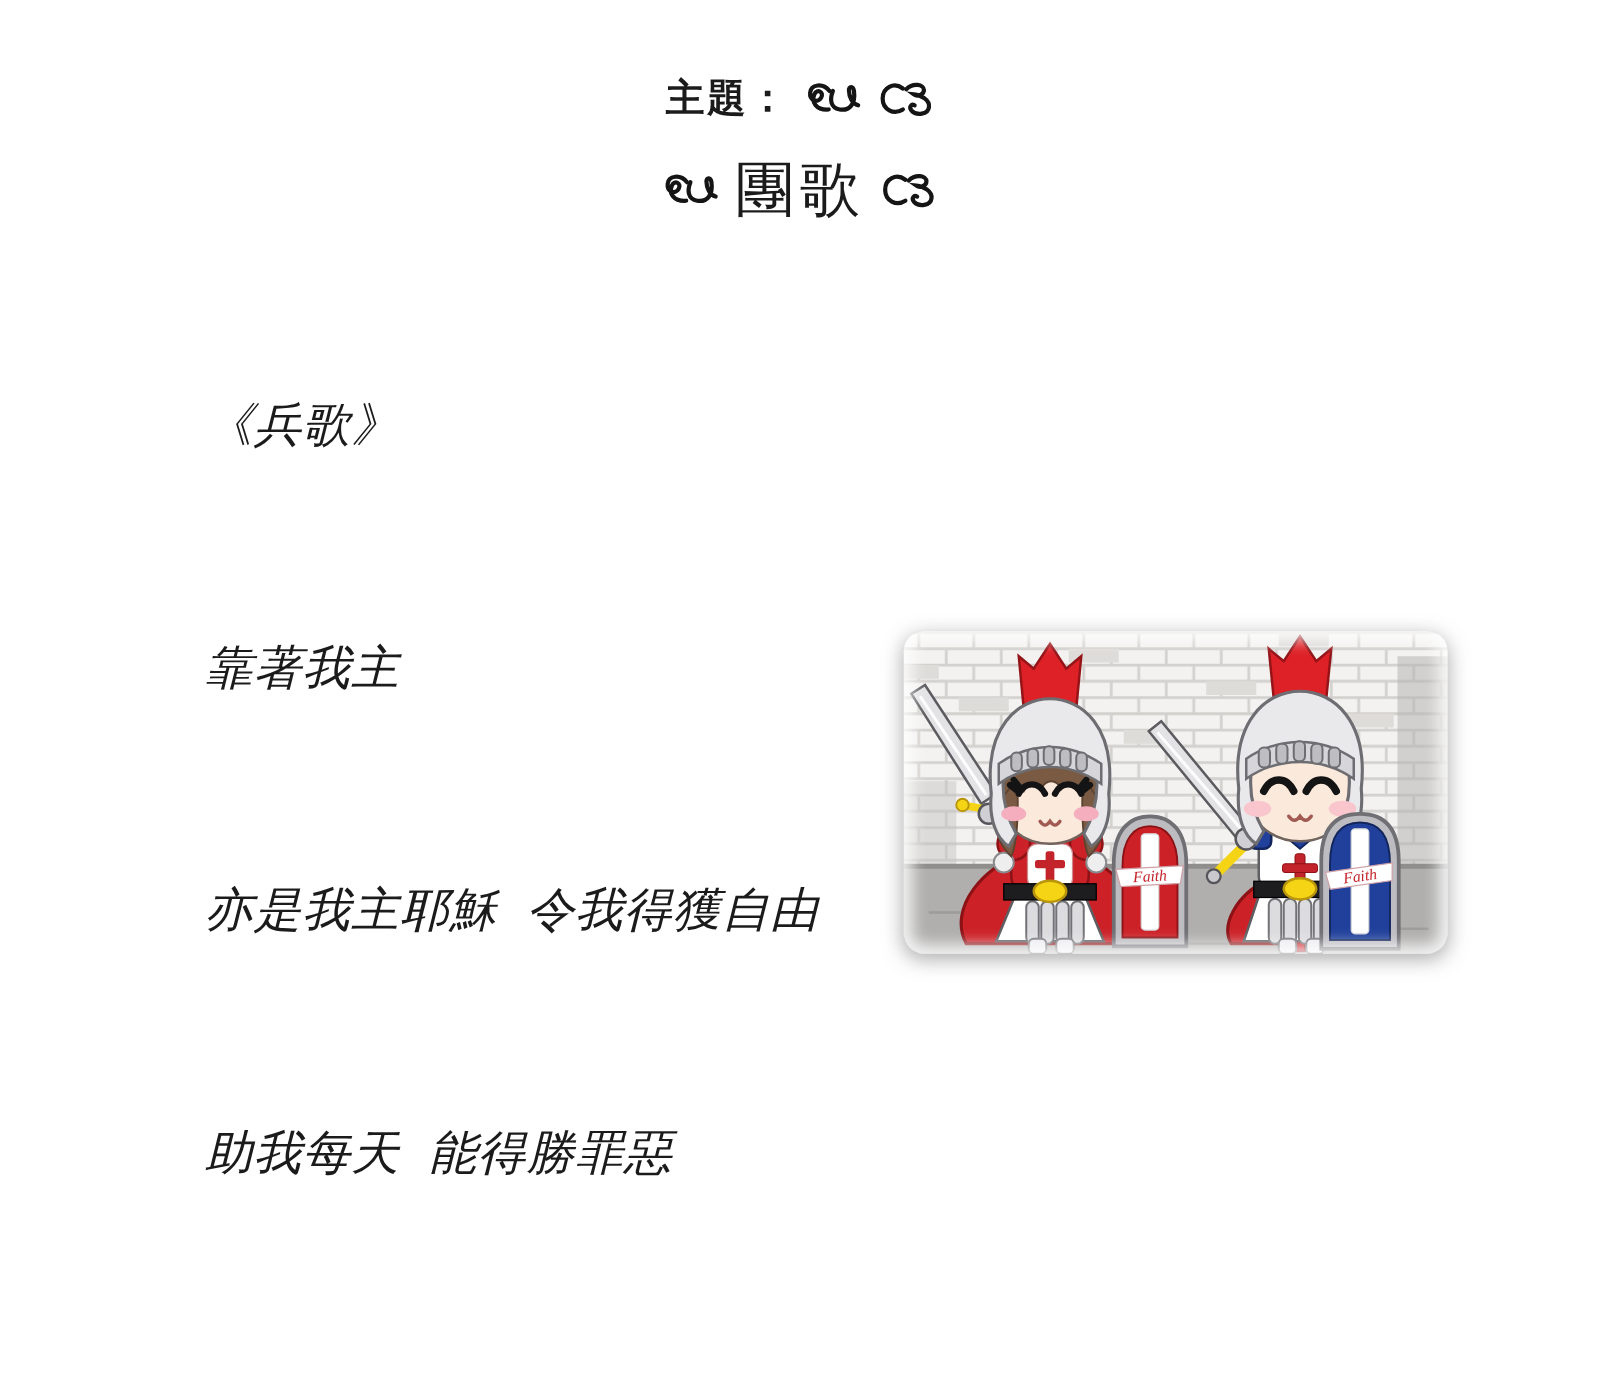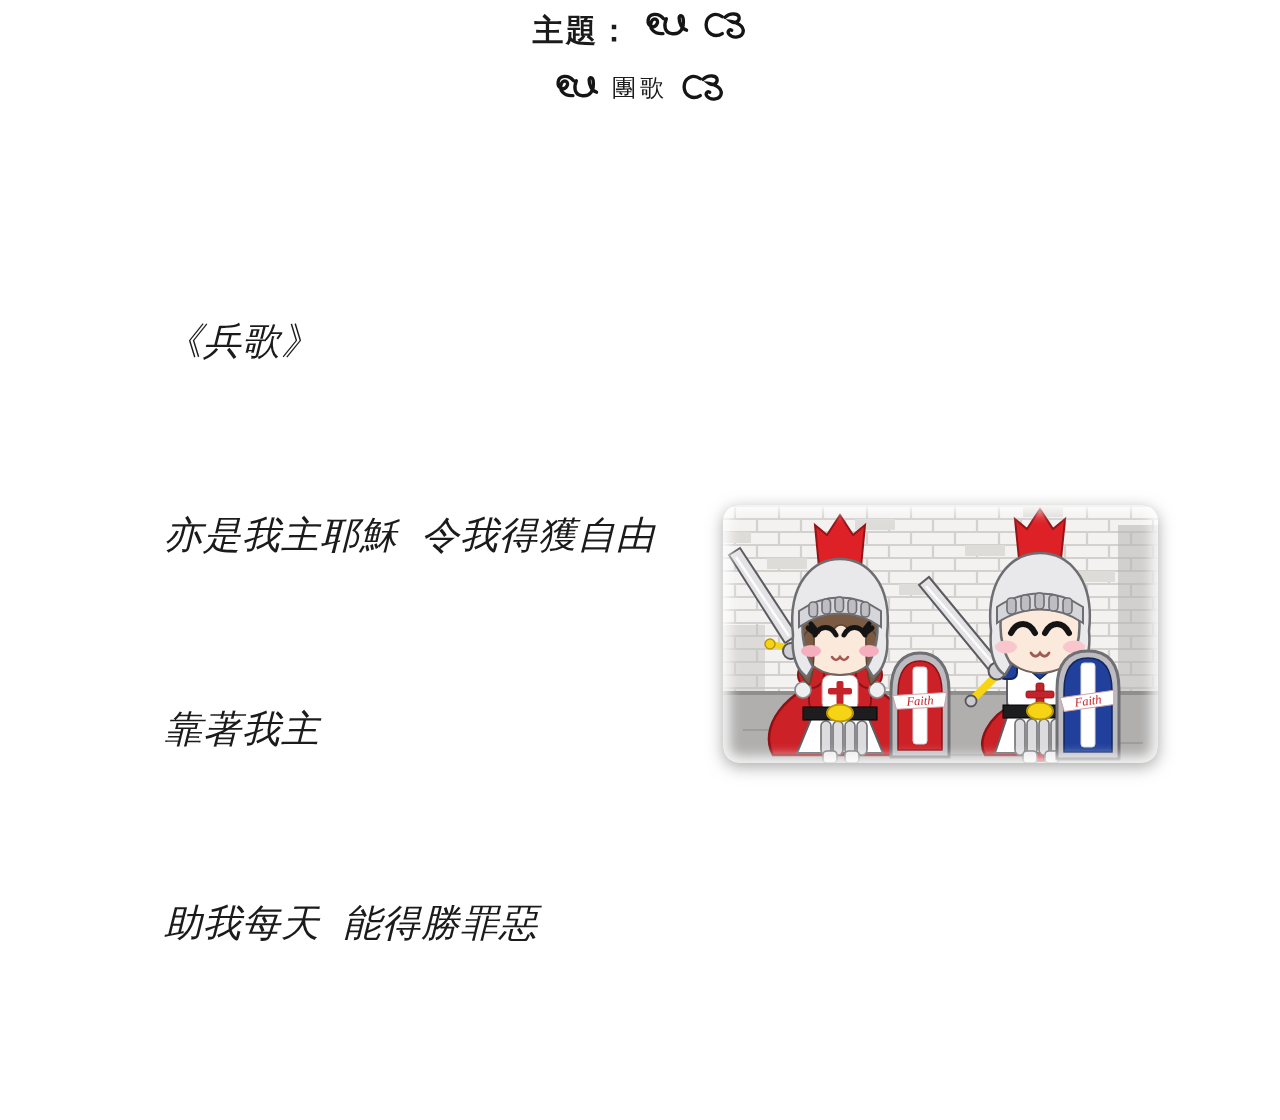--- a/index.html
+++ b/index.html
@@ -1,23 +1,23 @@
 <!DOCTYPE html>
 <html><head>
 <meta charset="utf-8">
 <style>
   html,body{margin:0;padding:0;background:#fff;}
   body{width:1280px;height:1120px;position:relative;overflow:hidden;
        font-family:"Liberation Sans","DejaVu Sans",sans-serif;color:#1b1b1b;}
 
   .heading{position:absolute;left:0;width:100%;display:flex;justify-content:center;
-           gap:12px;}
+           align-items:center;gap:12px;margin-top:48px;}
   .heading-1{top:10px;font-family:"Liberation Serif","DejaVu Serif",serif;
              font-weight:600;font-size:31px;letter-spacing:2px;}
-  .heading-2{top:72px;font-size:24px;letter-spacing:4px;font-weight:400;}
+  .heading-2{top:72px;font-size:48px;letter-spacing:4px;font-weight:400;}
 
   .fl{width:46px;height:31px;flex:0 0 auto;}
   .fl path{fill:none;stroke:#151515;stroke-width:5;stroke-linecap:round;}
 
   .lyrics{position:absolute;left:164px;top:180px;font-size:38px;
           line-height:64.6px;letter-spacing:1px;white-space:pre;}
   .lyric-line{height:64.6px;font-style:italic;}
 
   .pic{position:absolute;left:723px;top:505px;width:435px;height:258px;
        border-radius:16px;box-shadow:0 4px 16px rgba(100,100,100,.55);overflow:hidden;}
@@ -58,22 +58,22 @@
   </svg>
   <span>團歌</span>
   <svg class="fl" viewBox="0 0 68 46">
     <path d="M30 10 C 19 2 6 9 6 22 C 6 35 19 42 30 35"></path>
     <path d="M34 11 C 42 3 55 5 55 12 C 55 18 47 20 43 17 C 52 18 62 24 61 32 C 60 41 46 43 40 36 C 37 32 40 28 44 30"></path>
   </svg>
 </div>
 
 <div class="lyrics">
   <div class="lyric-line">《兵歌》</div>
+  <div class="lyric-line">靠著我主</div>
   <div class="lyric-line">亦是我主耶穌  令我得獲自由</div>
-  <div class="lyric-line">靠著我主</div>
   <div class="lyric-line">助我每天  能得勝罪惡</div>
   
   
   
   
   
   
   
   
   

